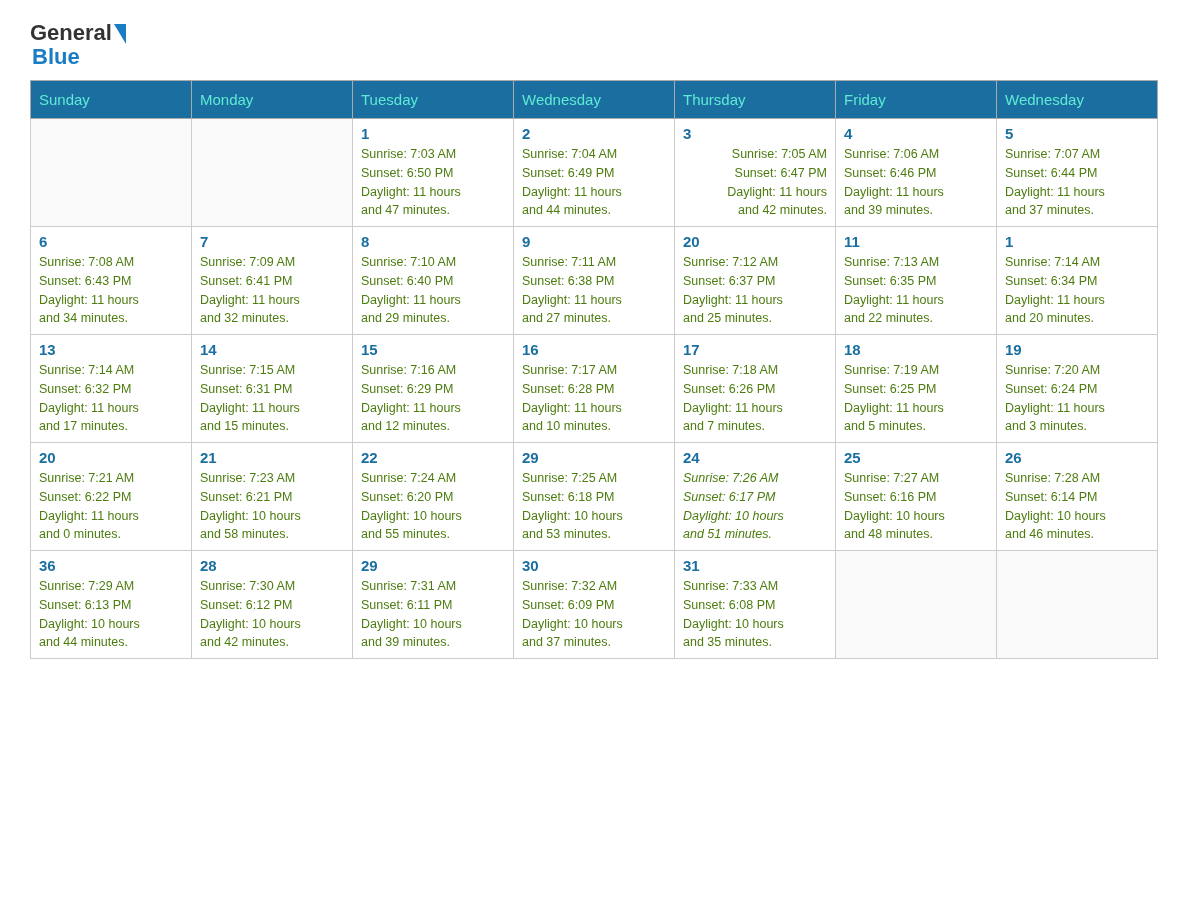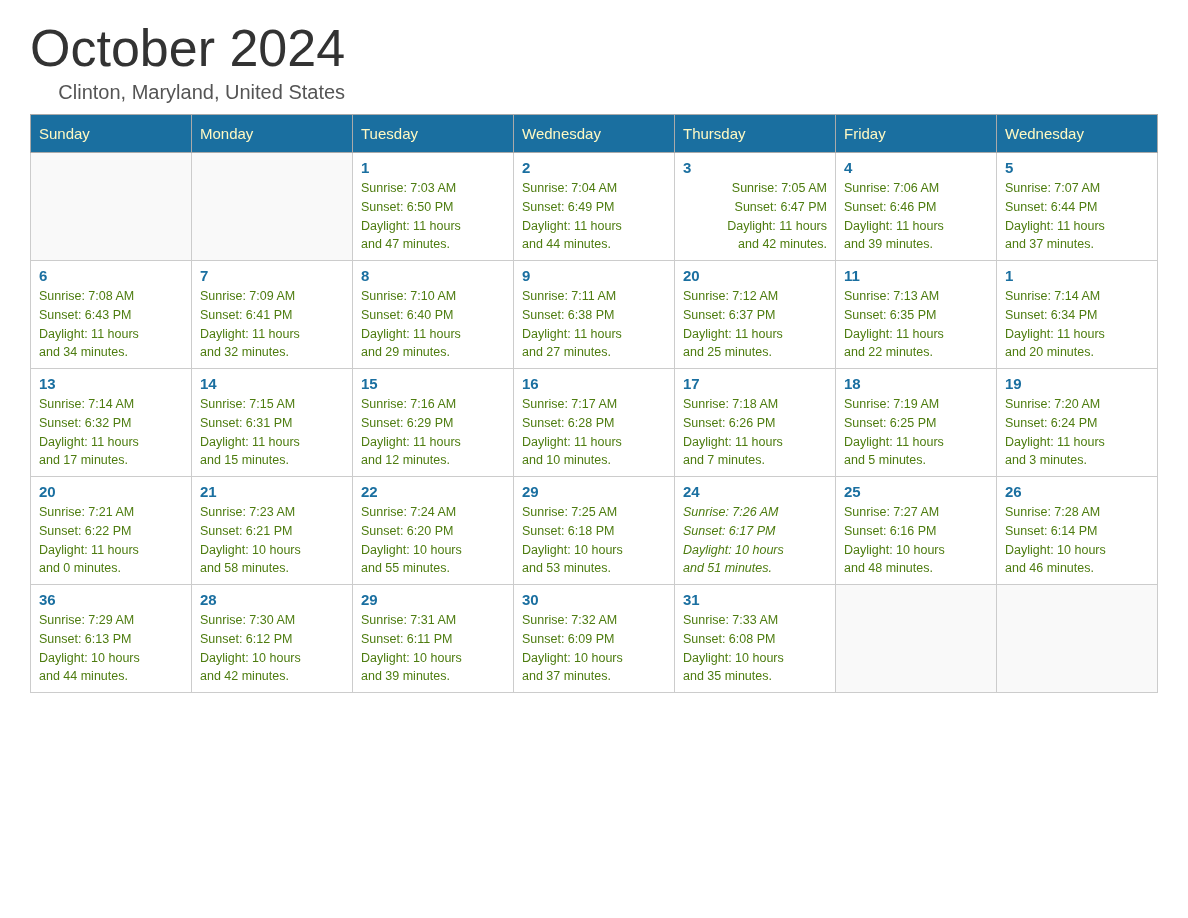--- a/index.html
+++ b/index.html
@@ -64,21 +64,21 @@
     }
     .calendar {
       width: 100%;
       border-collapse: collapse;
       margin-top: 8px;
     }
     .calendar thead tr {
       background-color: #1a6fa0;
     }
     .calendar thead th {
-      color: #fef9c3;
+      color: #5eead4;
       padding: 10px 8px;
       font-size: 15px;
       font-weight: normal;
       text-align: left;
       border: 1px solid #aaa;
     }
     .calendar tbody td {
       border: 1px solid #ccc;
       vertical-align: top;
       padding: 6px 8px;
@@ -103,23 +103,26 @@
       background: #f9f9f9;
     }
     .week-row td {
       border-top: 2px solid #1a6fa0;
     }
   </style>
 </head>
 <body>
 
 <div class="header">
-  <div class="title-section">
-    <div class="month-title">October 2024</div>
-    <div class="location">Clinton, Maryland, United States</div>
+  <div class="logo">
+    <div class="logo-top">
+      <span class="logo-general">General</span>
+      <div class="logo-triangle"></div>
+    </div>
+    <span class="logo-blue">Blue</span>
   </div>
 </div>
 
 <table class="calendar">
   <thead>
     <tr>
     <th>Sunday</th>
         <th>Monday</th>
         <th>Tuesday</th>
         <th>Wednesday</th>

